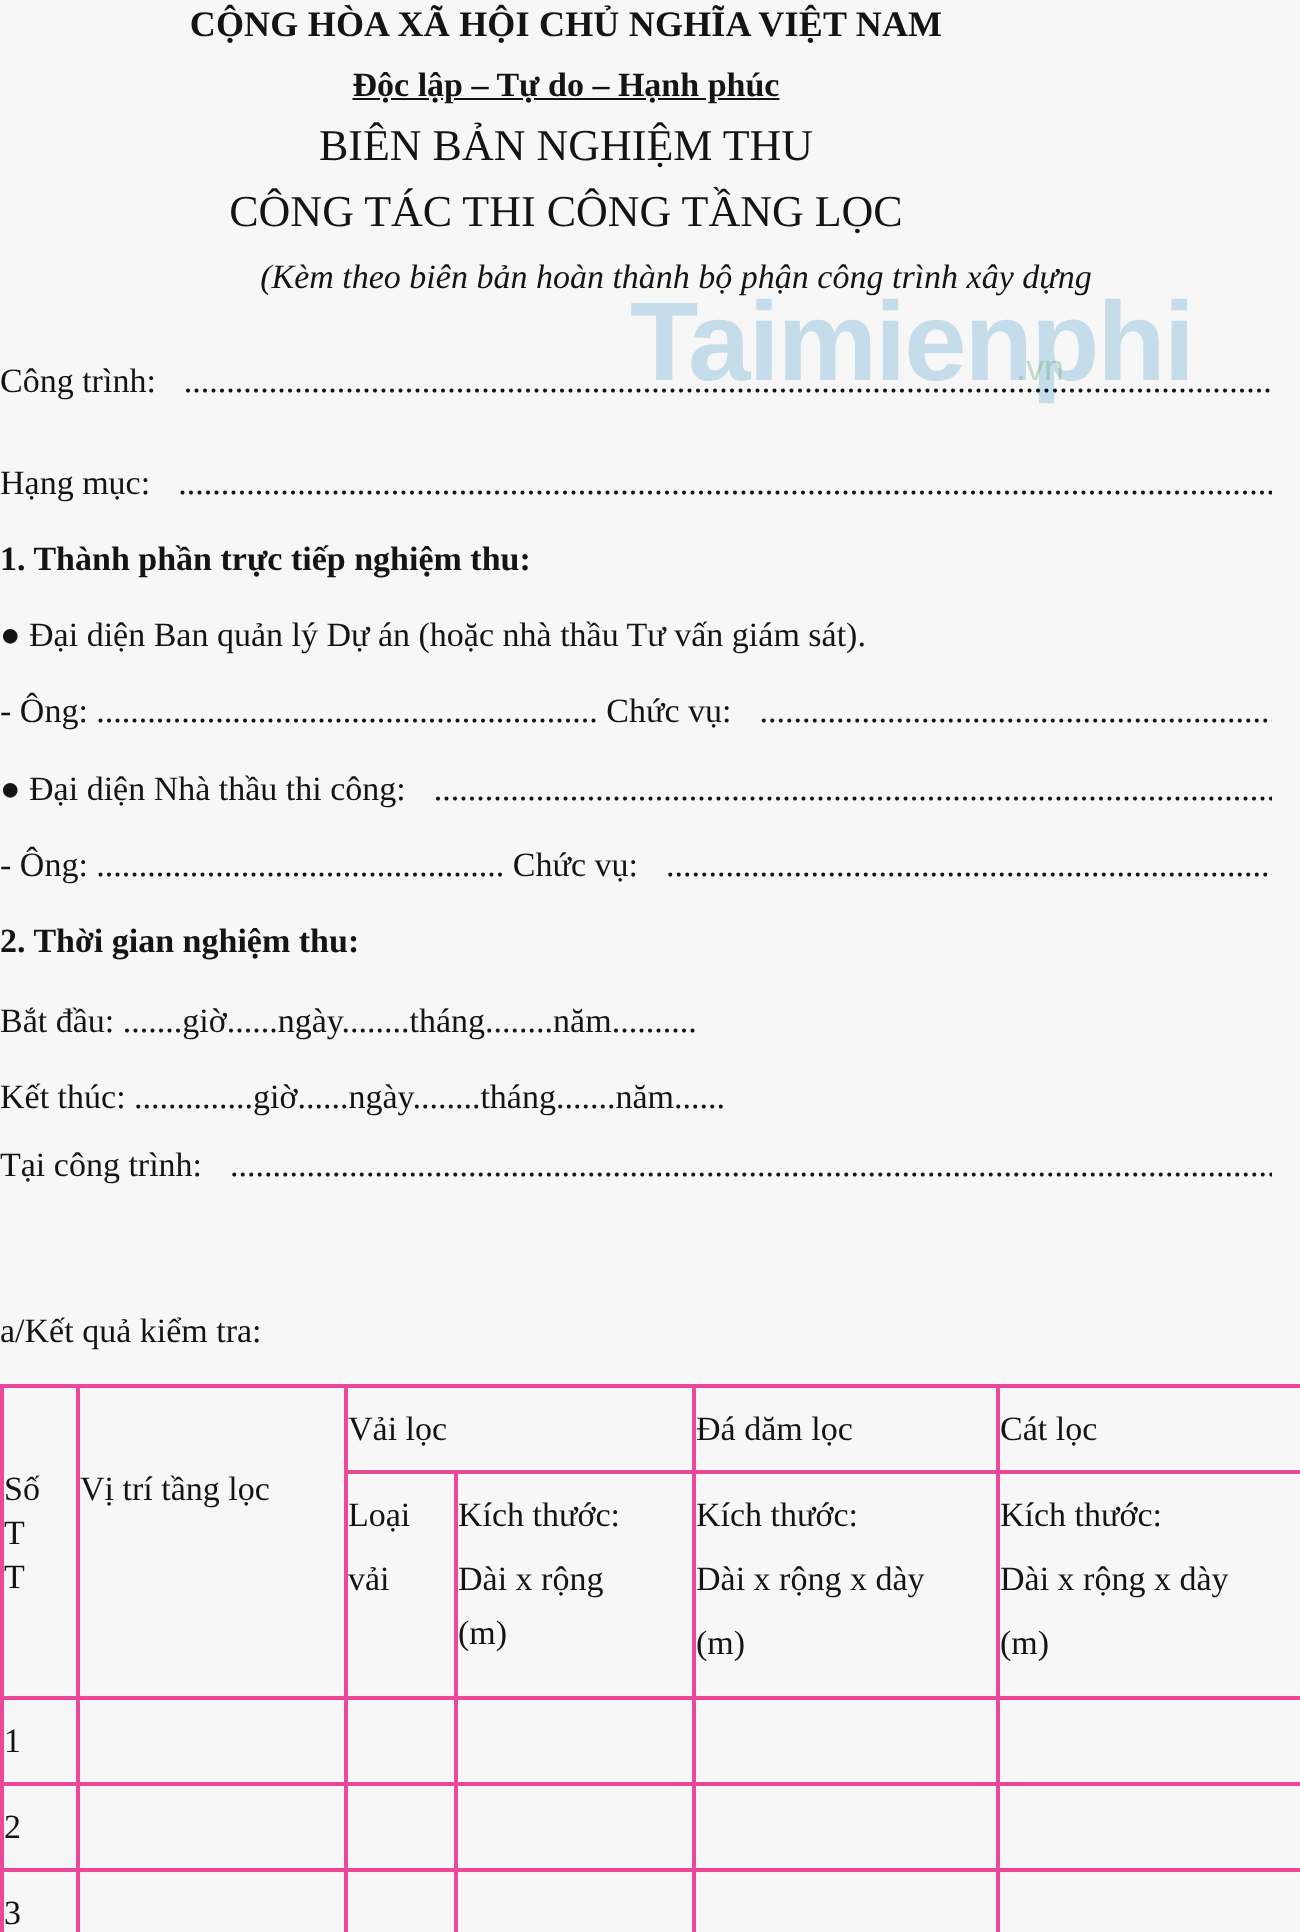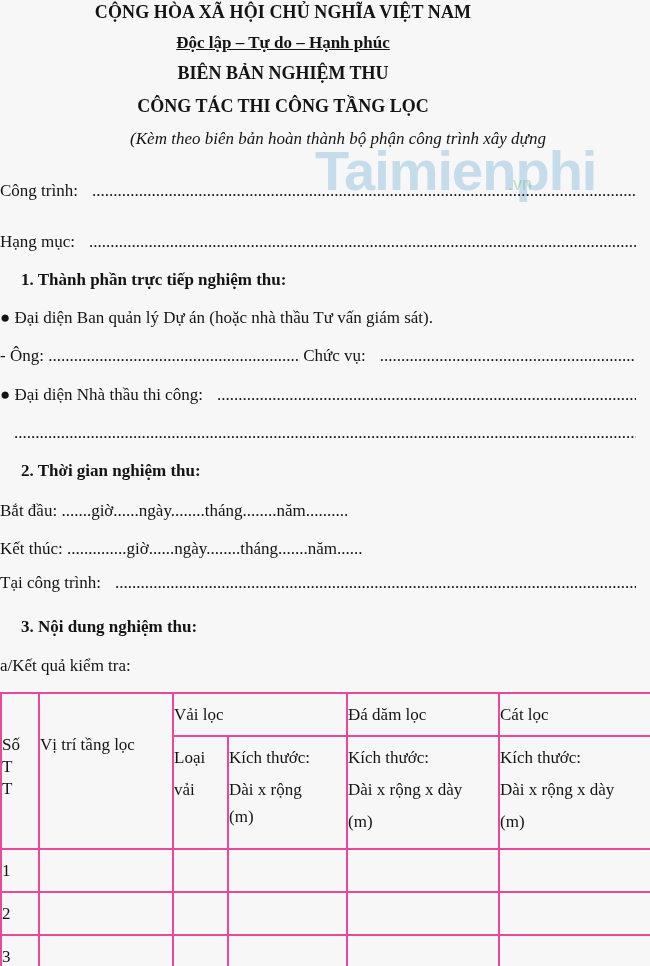--- a/index.html
+++ b/index.html
@@ -27,21 +27,21 @@
     width: 566px;
     font-size: 17px;
     line-height: 22px;
     white-space: nowrap;
   }
   .center { text-align: center; }
   .bold { font-weight: bold; }
   .italic { font-style: italic; margin-left: 30px; }
   .underline { text-decoration: underline; margin-top: 16px; }
   .title1 { font-size: 18px; font-weight: bold; letter-spacing: 0.1px; }
-  .title3 { font-size: 18px; font-weight: bold; }
+  .title3 { font-size: 22px; font-weight: normal; }
   .fill-row {
     position: absolute;
     left: 0;
     width: 636px;
     display: flex;
     align-items: baseline;
     font-size: 17px;
     line-height: 22px;
     white-space: nowrap;
   }
@@ -55,21 +55,20 @@
   }
   .dots::after {
     content: "....................................................................................................................................................................................................................................";
   }
   .section {
     position: absolute;
     left: 0;
     font-size: 17px;
     line-height: 22px;
     font-weight: bold;
-    padding-left: 21px;
   }
   .watermark {
     position: absolute;
     left: 315px;
     top: 138px;
     font-family: "Liberation Sans", "DejaVu Sans", sans-serif;
     font-size: 56px;
     font-weight: bold;
     color: rgba(70, 150, 200, 0.28);
     letter-spacing: -1px;
@@ -141,33 +140,33 @@
     <span class="label"><span>- Ông: </span><span>...........................................................</span><span> Chức vụ:</span></span>
     <span class="dots"></span>
   </div>
 
   <div class="fill-row" style="top:384px;">
     <span class="label">● Đại diện Nhà thầu thi công:</span>
     <span class="dots"></span>
   </div>
 
   <div class="fill-row" style="top:422px;">
+    <span class="label"><span>- Ông: </span><span>................................................</span><span> Chức vụ:</span></span>
     <span class="dots"></span>
   </div>
 
   <div class="section" style="top:460px;">2. Thời gian nghiệm thu:</div>
   <div class="line" style="top:500px;">Bắt đầu: .......giờ......ngày........tháng........năm..........</div>
   <div class="line" style="top:538px;">Kết thúc: ..............giờ......ngày........tháng.......năm......</div>
 
   <div class="fill-row" style="top:572px;">
     <span class="label">Tại công trình:</span>
     <span class="dots"></span>
   </div>
 
-  <div class="section" style="top:616px;">3. Nội dung nghiệm thu:</div>
   <div class="line" style="top:655px;">a/Kết quả kiểm tra:</div>
 
   <table class="acceptance">
     <colgroup>
       <col style="width:38px">
       <col style="width:134px">
       <col style="width:55px">
       <col style="width:119px">
       <col style="width:152px">
       <col style="width:154px">

